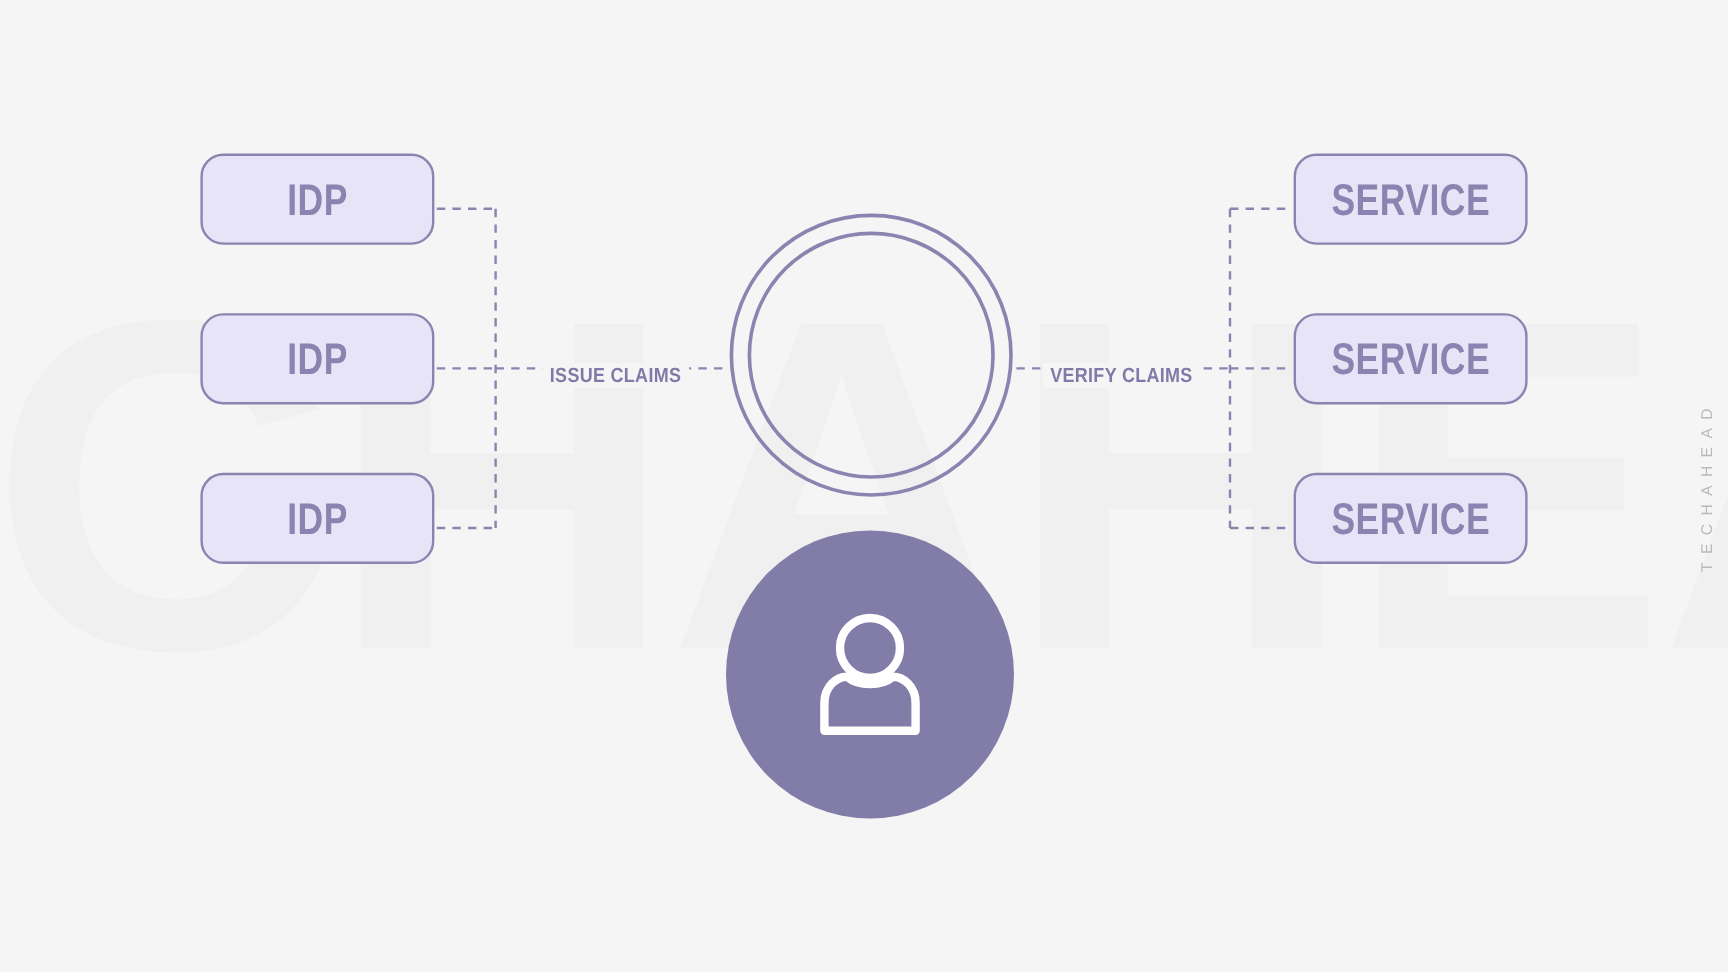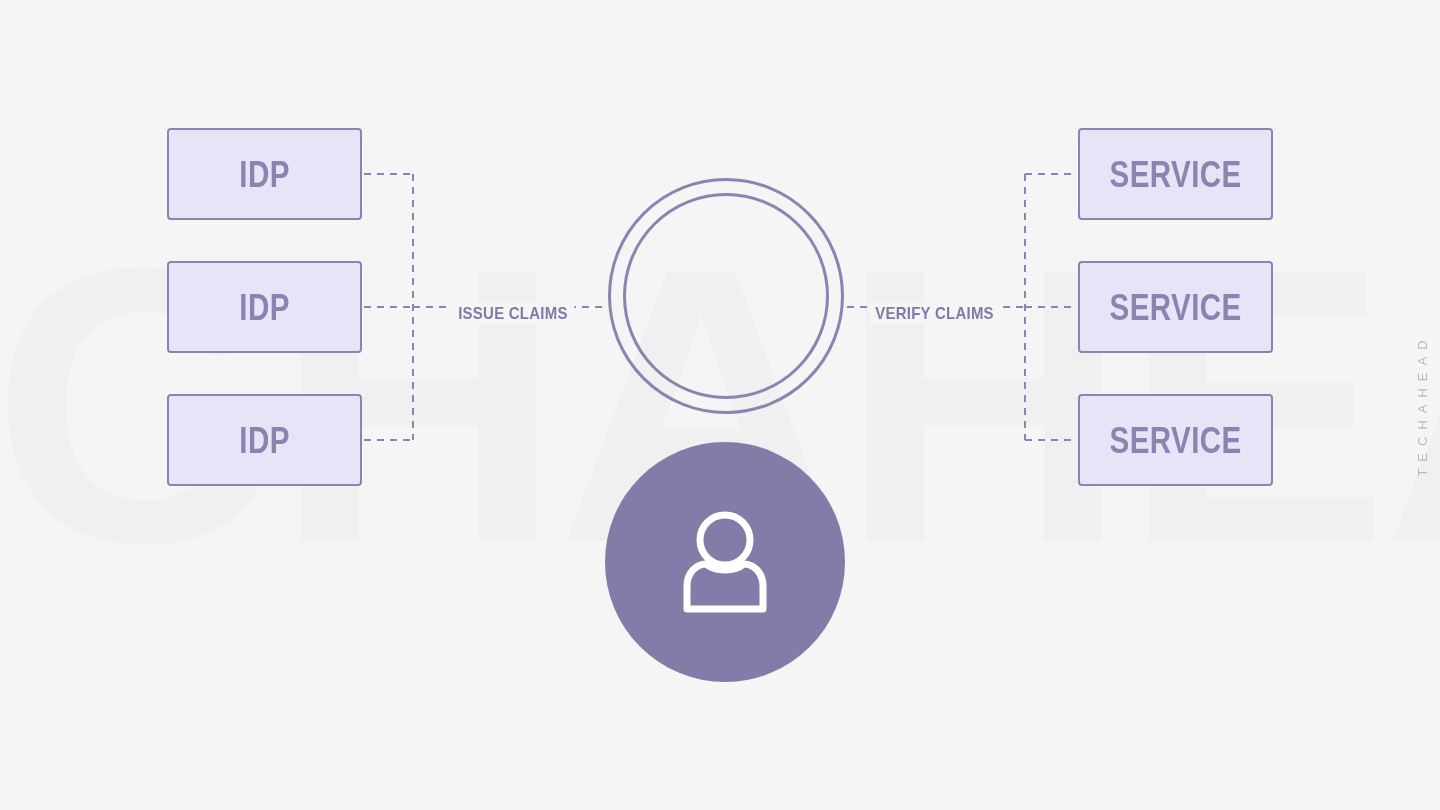--- a/index.html
+++ b/index.html
@@ -66,25 +66,25 @@
     width: 1440px;
     height: 810px;
     z-index: 1;
     pointer-events: none;
   }
 
   
   .node {
     position: absolute;
     width: 195px;
-    height: 92px;
+    height: 76px;
     box-sizing: border-box;
     background: #e7e4f8;
     border: 2px solid #8a85b0;
-    border-radius: 4px;
+    border-radius: 19px;
     display: flex;
     align-items: center;
     justify-content: center;
     z-index: 2;
   }
   .node-label {
     font-family: "Liberation Sans Narrow", "Liberation Sans", sans-serif;
     font-weight: 700;
     font-size: 37px;
     line-height: 1;

